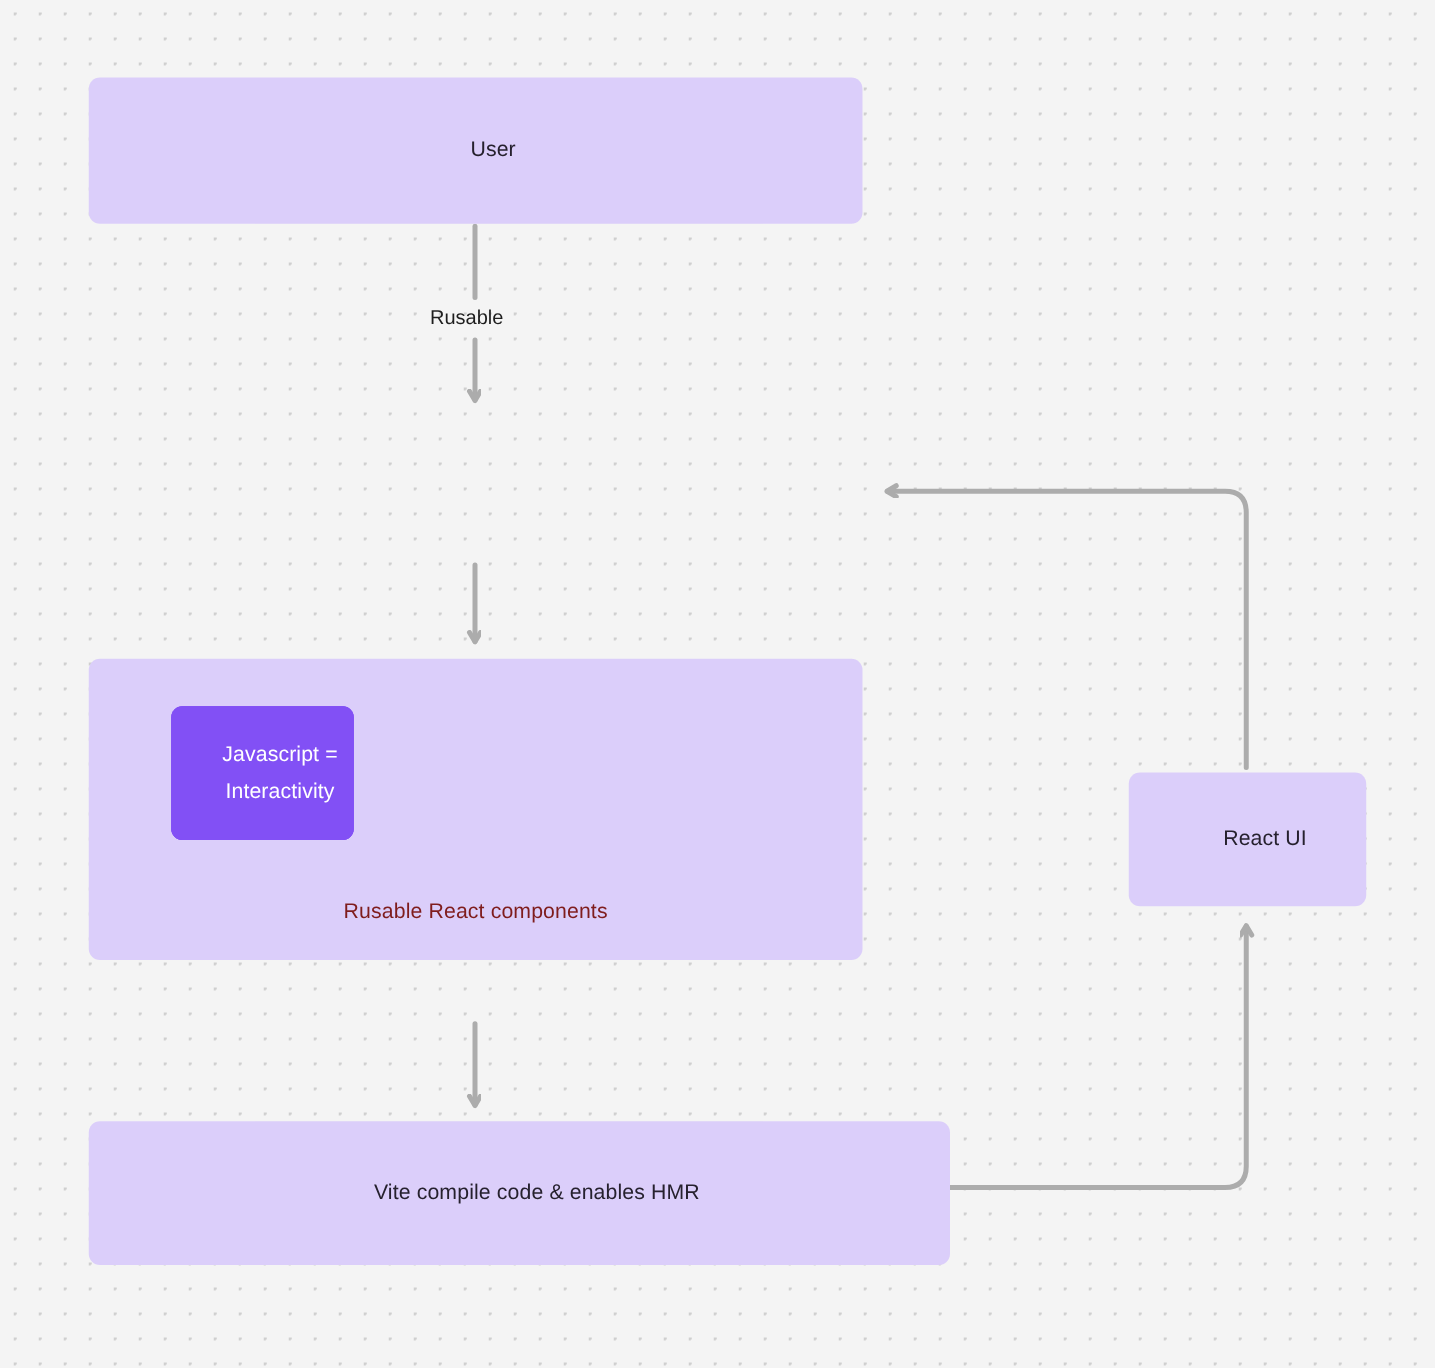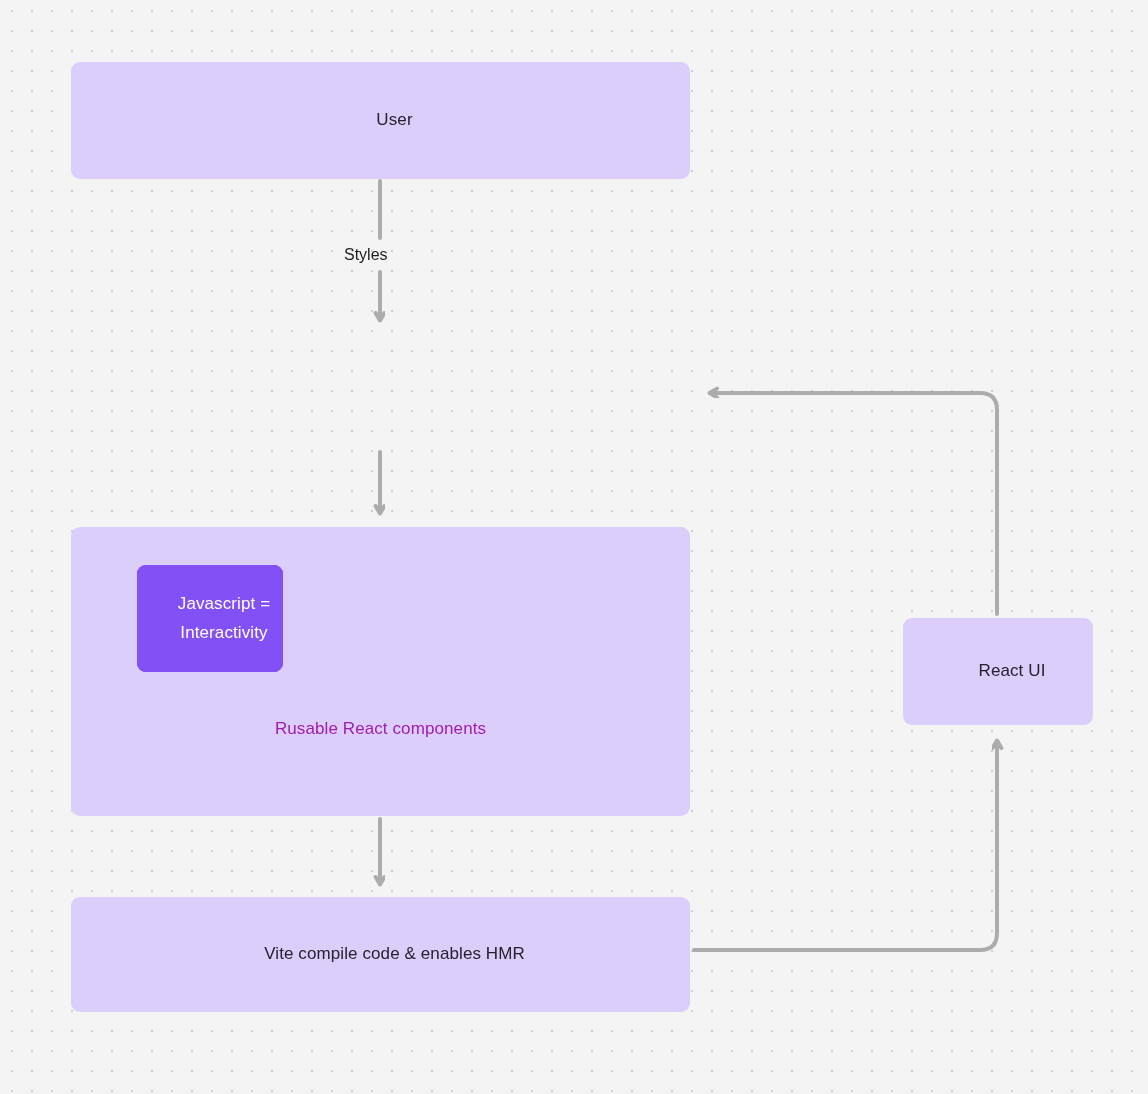--- a/index.html
+++ b/index.html
@@ -37,23 +37,23 @@
     border-radius: 9px;
   }
   .node.solid {
     background: #8250f5;
     border-radius: 9px;
     color: #ffffff;
   }
   
   #node-user      { left: 71px;  top: 62px;   width: 619px; height: 117px; }
   #node-webapp    { left: 71px;  top: 335px;  width: 619px; height: 114px; }
-  #node-components{ left: 71px;  top: 527px;  width: 619px; height: 289px;
+  #node-components{ left: 71px;  top: 527px;  width: 619px; height: 241px;
                     align-items: flex-start; justify-content: flex-start; }
-  #node-vite      { left: 71px;  top: 897px;  width: 619px; height: 115px; }
+  #node-vite      { left: 71px;  top: 897px;  width: 689px; height: 115px; }
   #node-render    { left: 903px; top: 618px;  width: 190px; height: 107px; }
 
   .inner-row {
     position: absolute;
     left: 66px;
     top: 38px;
     display: flex;
     gap: 27px;
   }
   .inner-box {
@@ -66,21 +66,21 @@
     font-size: 17px;
     line-height: 1.7;
   }
   .components-caption {
     position: absolute;
     left: 0;
     top: 190px;
     width: 100%;
     text-align: center;
     font-size: 17px;
-    color: #a21caf;
+    color: #7f1d1d;
   }
   .edge-layer {
     position: absolute;
     left: 0; top: 0;
     width: 1148px;
     height: 1094px;
     pointer-events: none;
   }
   .edge-label {
     position: absolute;
@@ -118,21 +118,21 @@
 
     <g>
       <path d="M 694,950 L 980,950 Q 997,950 997,933 L 997,741" fill="none" stroke="#acacac" stroke-width="4" stroke-linecap="round" stroke-linejoin="round" marker-end="url(#arrowhead)"></path>
     </g>
 
     <g>
       <path d="M 997,614 L 997,410 Q 997,393 980,393 L 710,393" fill="none" stroke="#acacac" stroke-width="4" stroke-linecap="round" stroke-linejoin="round" marker-end="url(#arrowhead)"></path>
     </g>
   </svg>
 
-  <div class="edge-label" id="label-prompt">Styles</div>
+  <div class="edge-label" id="label-prompt">Rusable</div>
 
   <div class="node light" id="node-user">
     <span>User</span>
   </div>
 
 
   <div class="node light" id="node-components">
 
     <div class="inner-row">
 

